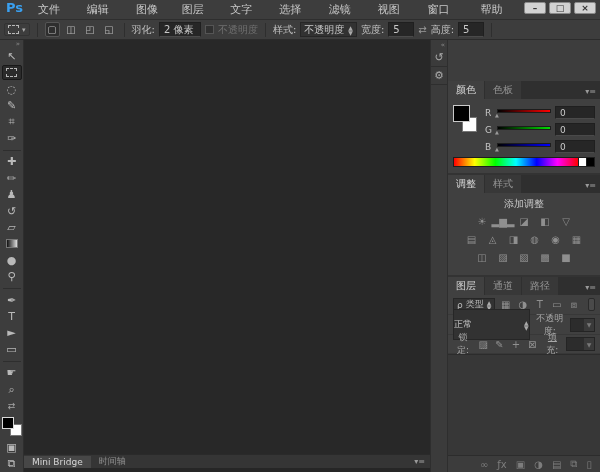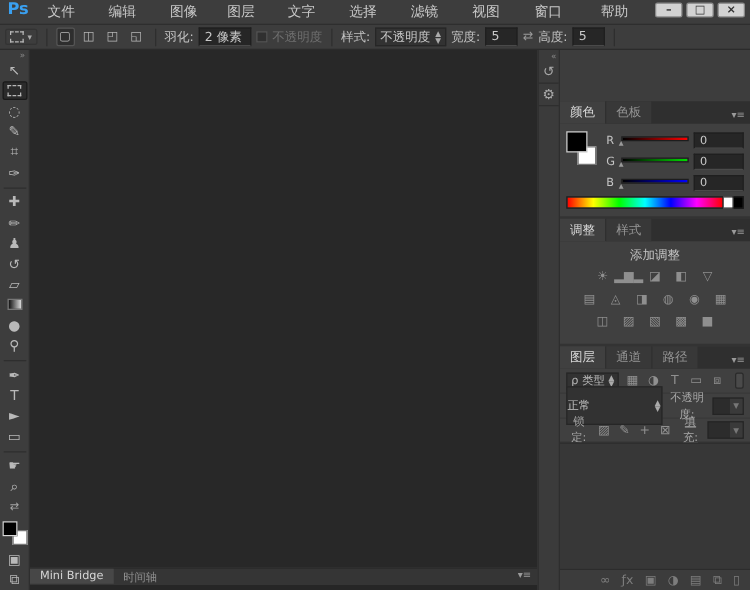--- a/index.html
+++ b/index.html
@@ -52,21 +52,21 @@
   .grad-box { width:12px; height:9px; background:linear-gradient(90deg,#111,#ddd); border:1px solid #777; }
   .swapmini { font-size:9px; color:#a5a5a5; }
   .fgbg { position:relative; width:22px; height:22px; margin:2px 0; }
   .fgbg .bg { position:absolute; right:1px; bottom:1px; width:12px; height:12px; background:#fff; border:1px solid #777; }
   .fgbg .fg { position:absolute; left:1px; top:1px; width:12px; height:12px; background:#000; border:1px solid #d9d9d9; }
 
   
   .canvas-col { flex:1; display:flex; flex-direction:column; min-width:0; }
   .canvas { flex:1; background:#282828; }
   .doc-tabbar { height:14px; background:#353535; border-top:1px solid #2a2a2a;
-    display:flex; align-items:flex-start; font-size:9px; }
+    display:flex; align-items:center; font-size:9px; }
   .doc-tab { padding:1px 8px; color:#8f8f8f; }
   .doc-tab.active { background:#474747; color:#d6d6d6; }
   .doc-tab-menu { margin-left:auto; padding-right:5px; color:#9a9a9a; font-size:8px; }
   .bottom-strip { height:4px; background:#262626; }
 
   
   .dock { width:18px; background:#3b3b3b; border-left:1px solid #2e2e2e; border-right:1px solid #2e2e2e;
     display:flex; flex-direction:column; align-items:center; }
   .dock-collapse { font-size:7px; color:#8c8c8c; align-self:flex-end; padding:1px 2px 0 0; }
   .dock-btn { width:16px; height:18px; display:flex; align-items:center; justify-content:center;

